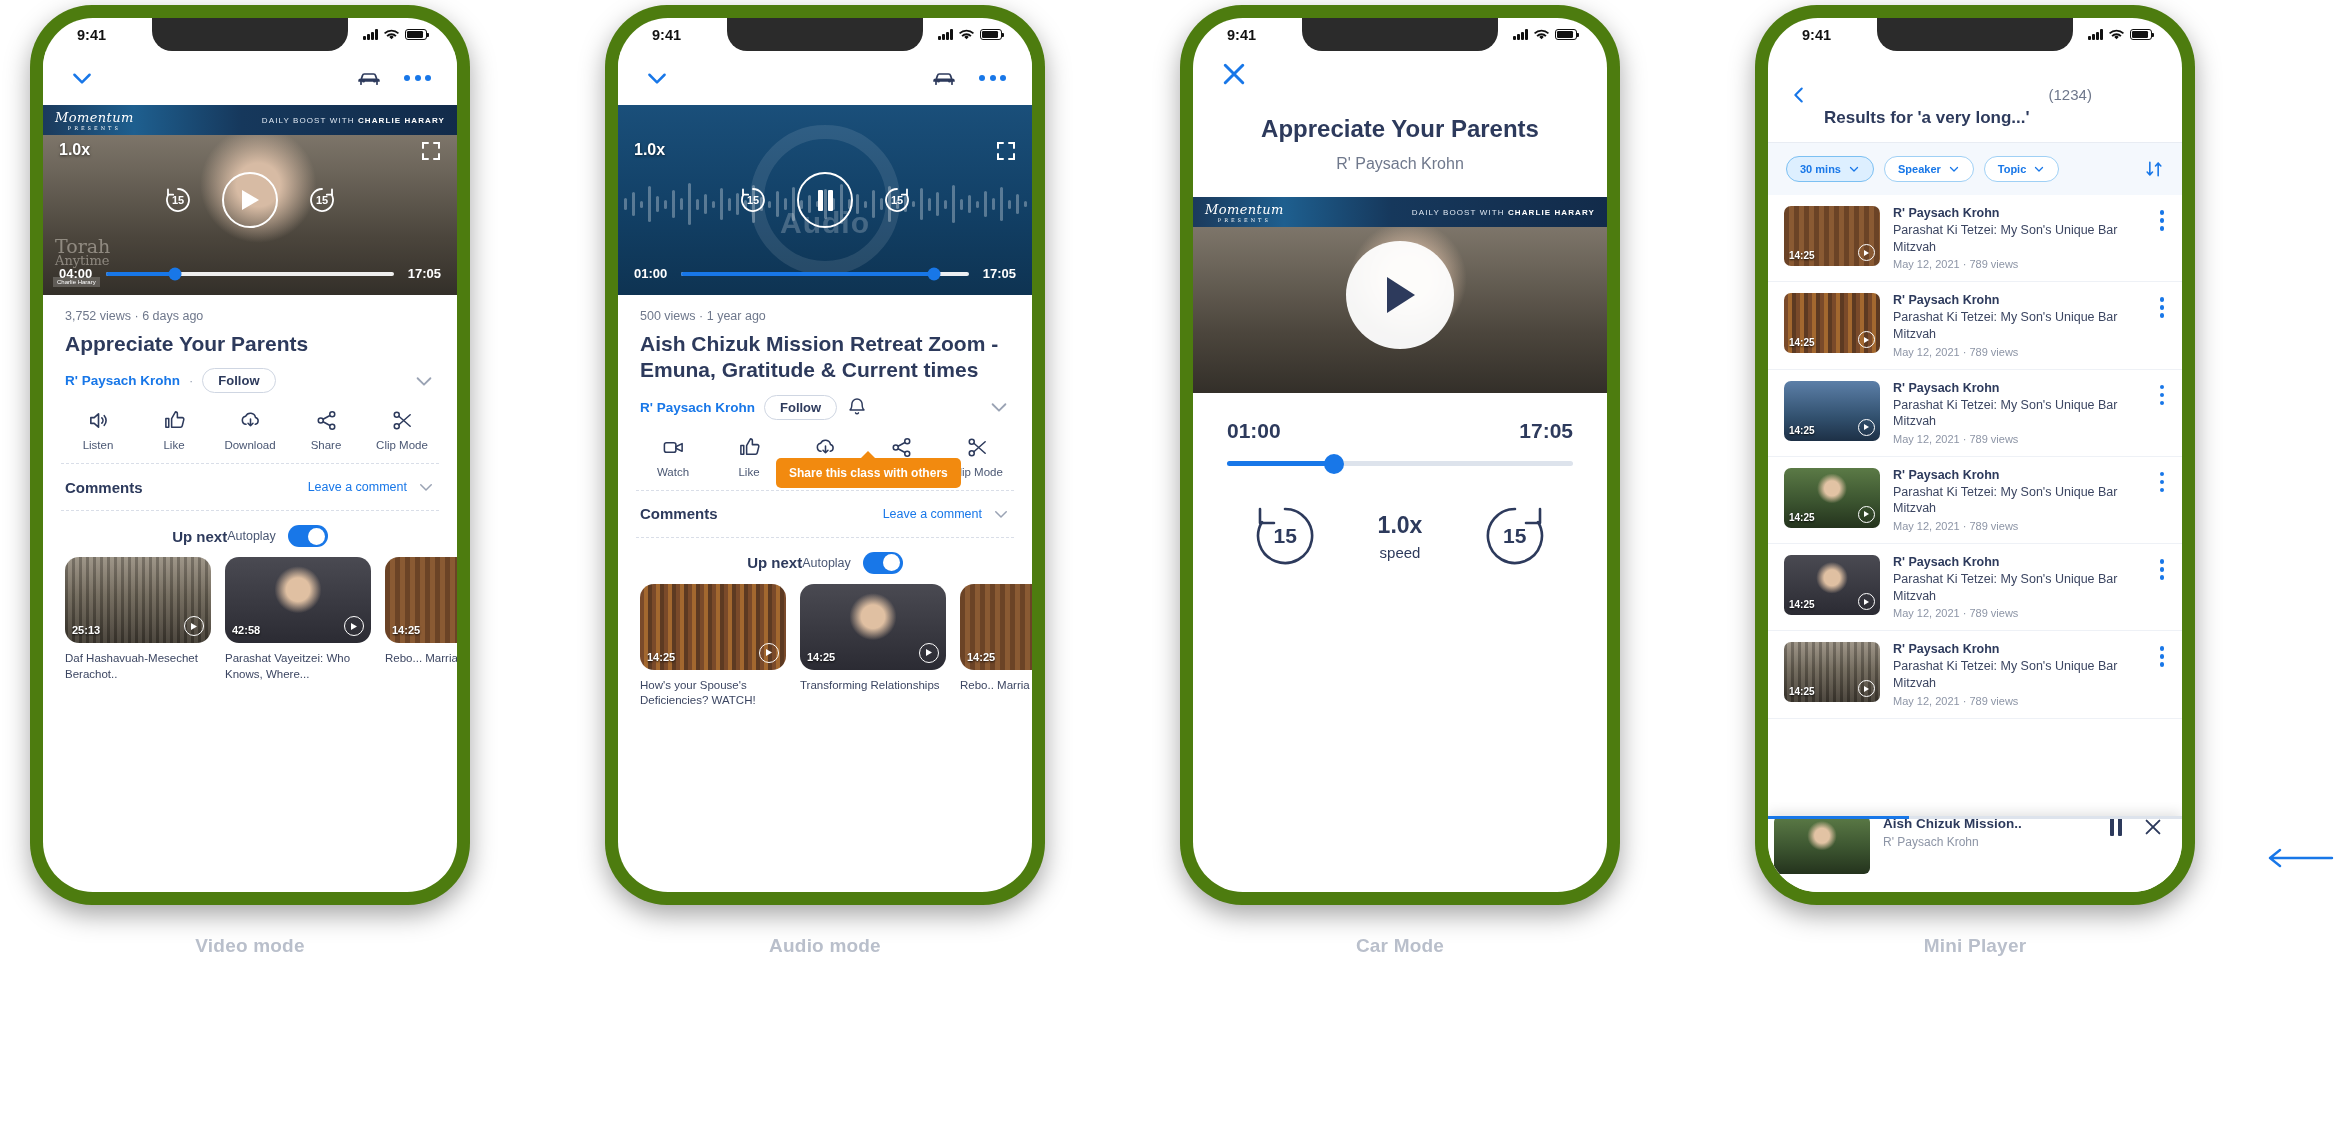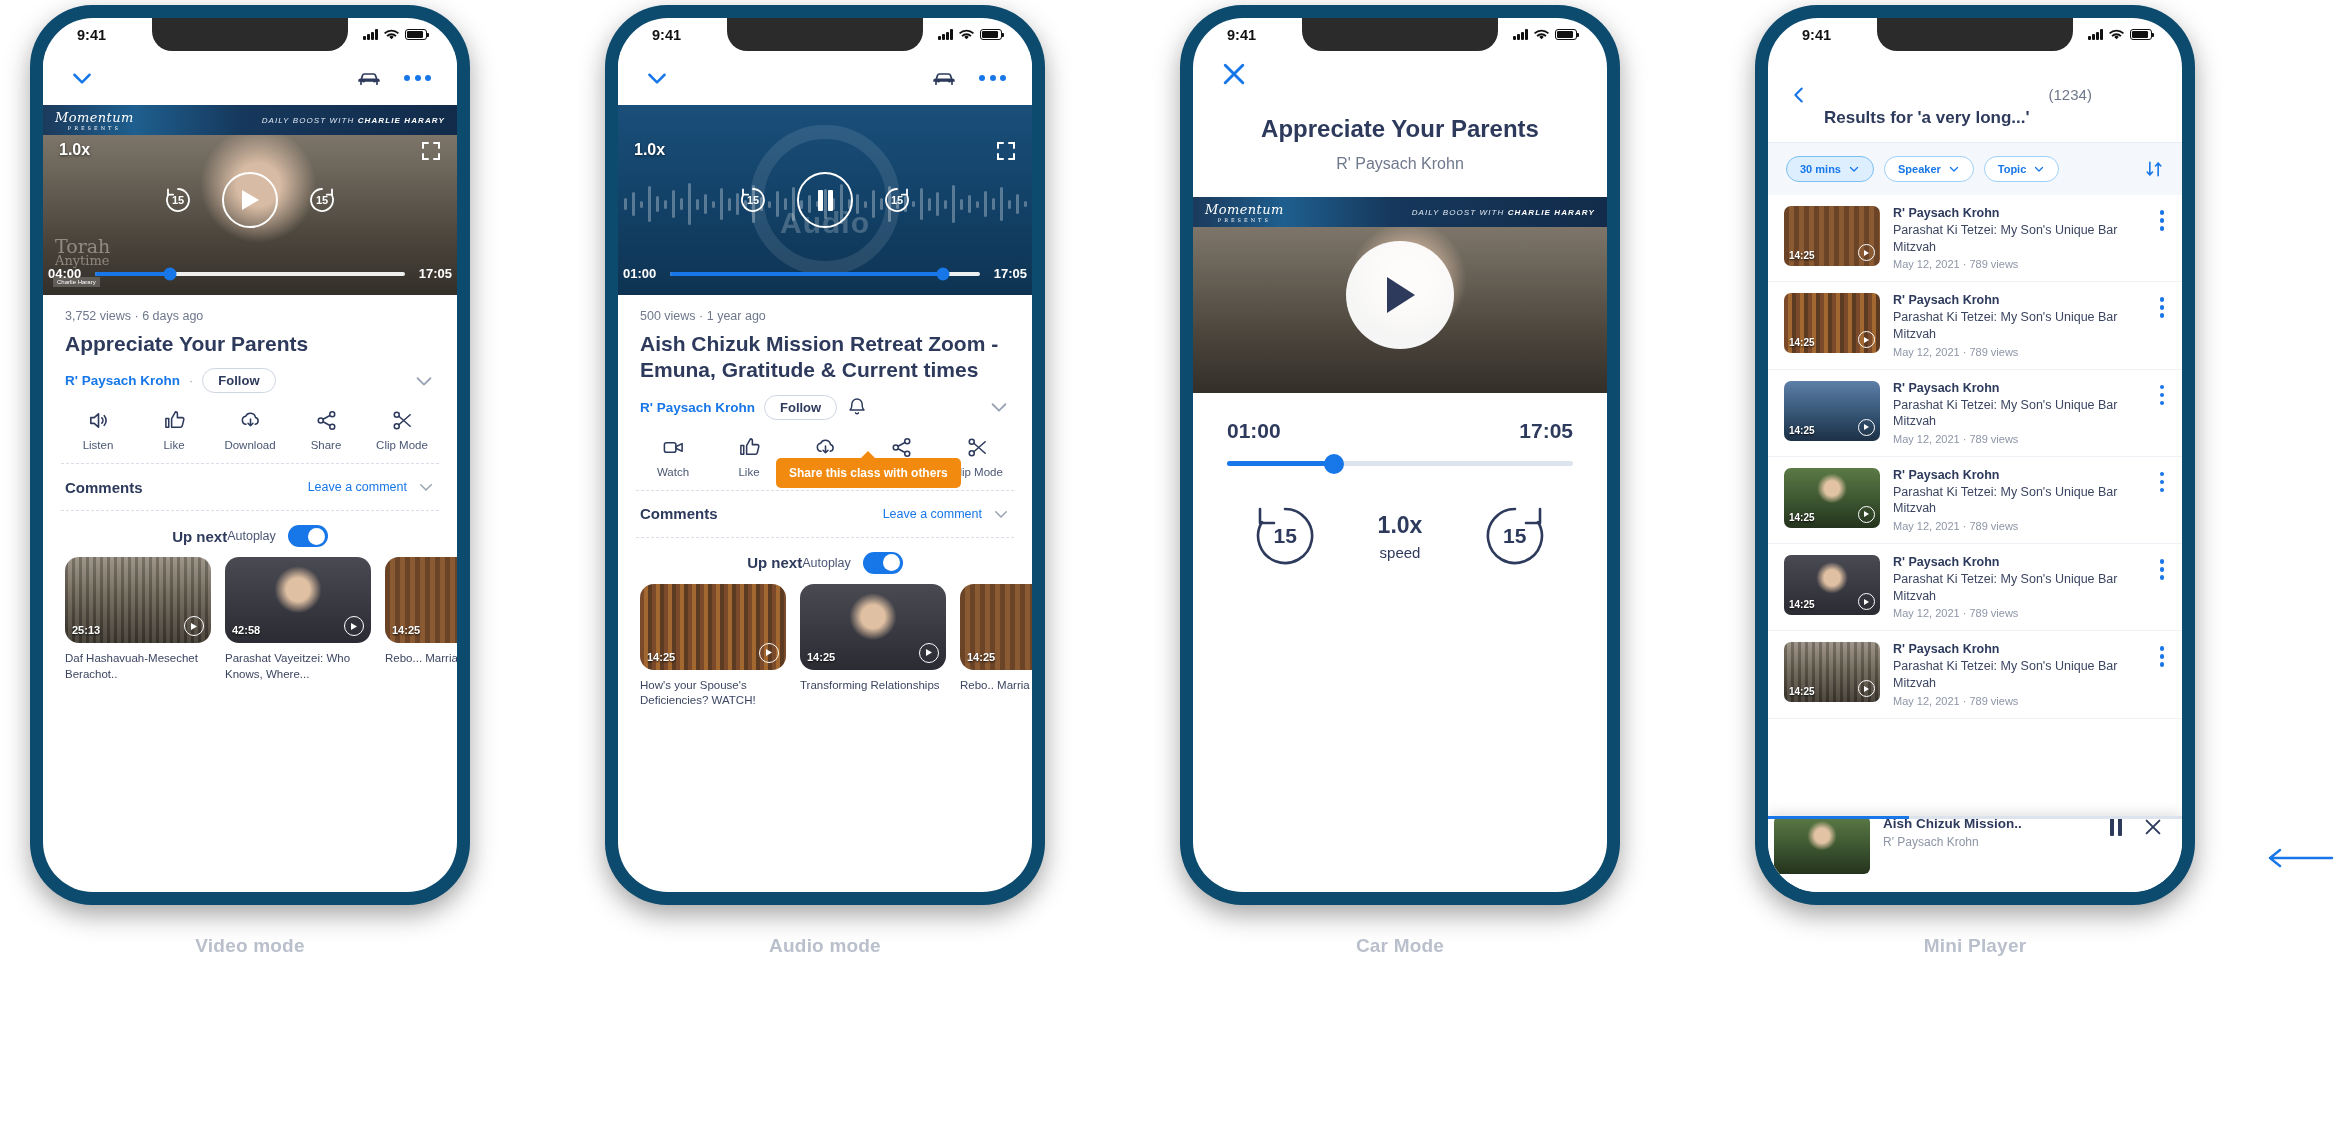--- a/index.html
+++ b/index.html
@@ -13,21 +13,21 @@
     position: relative;
     width: 2350px; height: 1127px;
     background: #ffffff;
   }
 
   
   .phone-wrap { position: absolute; top: 0; }
   .phone {
     position: relative;
     width: 440px; height: 900px;
-    background: #0c4a6e;
+    background: #4d7c0f;
     border-radius: 62px;
     padding: 13px;
     box-shadow: 0 10px 26px rgba(0,0,0,.35);
   }
   .screen {
     position: relative;
     width: 100%; height: 100%;
     background: #fff;
     border-radius: 50px;
     overflow: hidden;
@@ -78,40 +78,40 @@
     position:absolute; top:0; left:0; right:0; height:30px;
     background: linear-gradient(90deg,#1b3a5c 0%,#1e5f8f 22%,#16385c 48%,#122b4a 100%);
     display:flex; align-items:center; justify-content:space-between;
     padding: 0 12px; z-index:3;
   }
   .vid-banner .mom {
     font-family:"DejaVu Serif", serif; font-style:italic; color:#fff; font-size:13px;
     letter-spacing:.4px;
   }
   .vid-banner .mom small{ display:block; font-size:5px; letter-spacing:3px; font-style:normal; text-align:center;}
-  .vid-banner .boost { color:#dfe8f3; font-size:8px; letter-spacing:1.1px;font-style:italic; }
+  .vid-banner .boost { color:#dfe8f3; font-size:8px; letter-spacing:1.1px; }
   .vid-banner .boost b { color:#fff; }
   .speed-badge {
     position:absolute; top:36px; left:16px; color:#fff; font-size:16px; font-weight:700;
     z-index:6; text-shadow:0 1px 3px rgba(0,0,0,.6);
   }
   .fs-icon { position:absolute; top:36px; right:16px; z-index:6; }
   .ctr-row {
     position:absolute; top:0; left:0; right:0; bottom:0;
     display:flex; align-items:center; justify-content:center; gap:26px; z-index:5;
   }
   .big-play {
     width:56px;height:56px;border-radius:50%;border:2.5px solid #fff;
     display:flex;align-items:center;justify-content:center;
   }
   .skip { position:relative; width:36px;height:36px; display:flex;align-items:center;justify-content:center;}
   .skip span{ position:absolute; color:#fff; font-size:11px; font-weight:700; }
   .seek-row {
     position:absolute; left:0; right:0; bottom:14px; z-index:6;
-    display:flex; align-items:center; gap:14px; padding: 0 5px;
+    display:flex; align-items:center; gap:14px; padding: 0 16px;
     color:#fff; font-size:13px; font-weight:700;
   }
   .seek { position:relative; flex:1; height:4px; background:rgba(255,255,255,.92); border-radius:2px; }
   .seek .fill { position:absolute; left:0; top:0; bottom:0; background:#1877e8; border-radius:2px; }
   .seek .knob {
     position:absolute; top:50%; transform:translate(-50%,-50%);
     width:13px;height:13px;border-radius:50%;background:#1877e8;
   }
   .vid-wm {
     position:absolute; left:12px; bottom:28px; z-index:2; opacity:.45;

